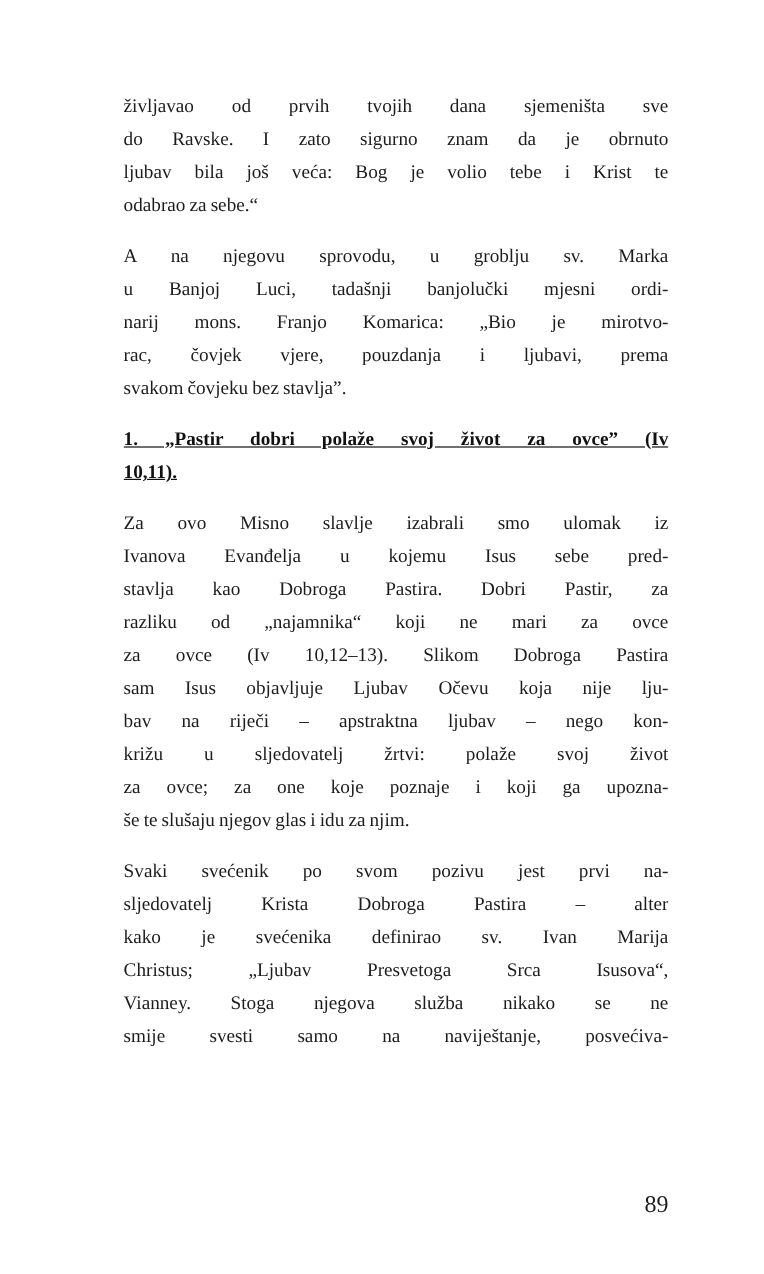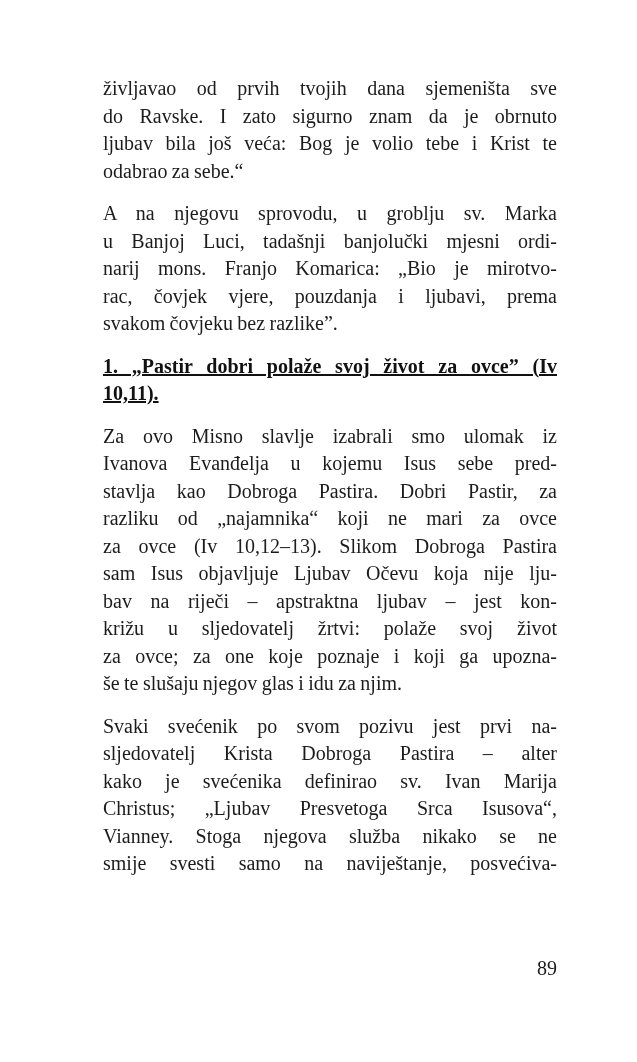--- a/index.html
+++ b/index.html
@@ -24,37 +24,37 @@
   }
   .block {
     margin: 0 0 15px 0;
   }
   .block.heading {
     font-weight: bold;
     color: #111111;
     text-decoration: underline;
   }
   .line {
-    font-size: 20px;
+    font-size: 16px;
     line-height: 27.5px;
     height: 27.5px;
     overflow: hidden;
     text-align: justify;
     text-align-last: justify;
     word-spacing: -0.6px;
     white-space: normal;
   }
   .line.last {
     text-align-last: left;
   }
   .it {
   }
   .page-number {
     position: absolute;
-    top: 956px;
+    top: 992px;
     right: 80px;
     font-size: 20px;
     line-height: 24px;
     color: #1c1c1c;
   }
 </style>
 </head>
 <body>
 
 <div class="page">
@@ -63,34 +63,34 @@
         <div class="line"><span>življavao od prvih tvojih dana sjemeništa sve</span></div>
         <div class="line"><span>do Ravske. I zato sigurno znam da je obrnuto</span></div>
         <div class="line"><span>ljubav bila još veća: Bog je volio tebe i Krist te</span></div>
         <div class="line last"><span>odabrao za sebe.“</span></div>
       </div>
       <div class="block paragraph">
         <div class="line"><span>A na njegovu sprovodu, u groblju sv. Marka</span></div>
         <div class="line"><span>u Banjoj Luci, tadašnji banjolučki mjesni ordi-</span></div>
         <div class="line"><span>narij mons. Franjo Komarica: „Bio je mirotvo-</span></div>
         <div class="line"><span>rac, čovjek vjere, pouzdanja i ljubavi, prema</span></div>
-        <div class="line last"><span>svakom čovjeku bez razlike”.</span></div>
+        <div class="line last"><span>svakom čovjeku bez stavlja”.</span></div>
       </div>
       <div class="block heading">
         <div class="line"><span>1. „Pastir dobri polaže svoj život za ovce” (Iv</span></div>
         <div class="line last"><span>10,11).</span></div>
       </div>
       <div class="block paragraph">
         <div class="line"><span>Za ovo Misno slavlje izabrali smo ulomak iz</span></div>
         <div class="line"><span>Ivanova Evanđelja u kojemu Isus sebe pred-</span></div>
         <div class="line"><span>stavlja kao Dobroga Pastira. Dobri Pastir, za</span></div>
         <div class="line"><span>razliku od „najamnika“ koji ne mari za ovce</span></div>
         <div class="line"><span>za ovce (Iv 10,12–13). Slikom Dobroga Pastira</span></div>
         <div class="line"><span>sam Isus objavljuje Ljubav Očevu koja nije lju-</span></div>
-        <div class="line"><span>bav na riječi – apstraktna ljubav – jest kon-</span></div>
+        <div class="line"><span>bav na riječi – apstraktna ljubav – nego kon-</span></div>
         <div class="line"><span>križu u sljedovatelj žrtvi: polaže svoj život</span></div>
         <div class="line"><span>za ovce; za one koje poznaje i koji ga upozna-</span></div>
         <div class="line last"><span>še te slušaju njegov glas i idu za njim.</span></div>
       </div>
       <div class="block paragraph">
         <div class="line"><span>Svaki svećenik po svom pozivu jest prvi na-</span></div>
         <div class="line"><span>sljedovatelj Krista Dobroga Pastira – </span><span class="it">alter</span></div>
         <div class="line"><span>kako je svećenika definirao sv. Ivan Marija</span></div>
         <div class="line"><span class="it">Christus</span><span>; „Ljubav Presvetoga Srca Isusova“,</span></div>
         <div class="line"><span>Vianney. Stoga njegova služba nikako se ne</span></div>

